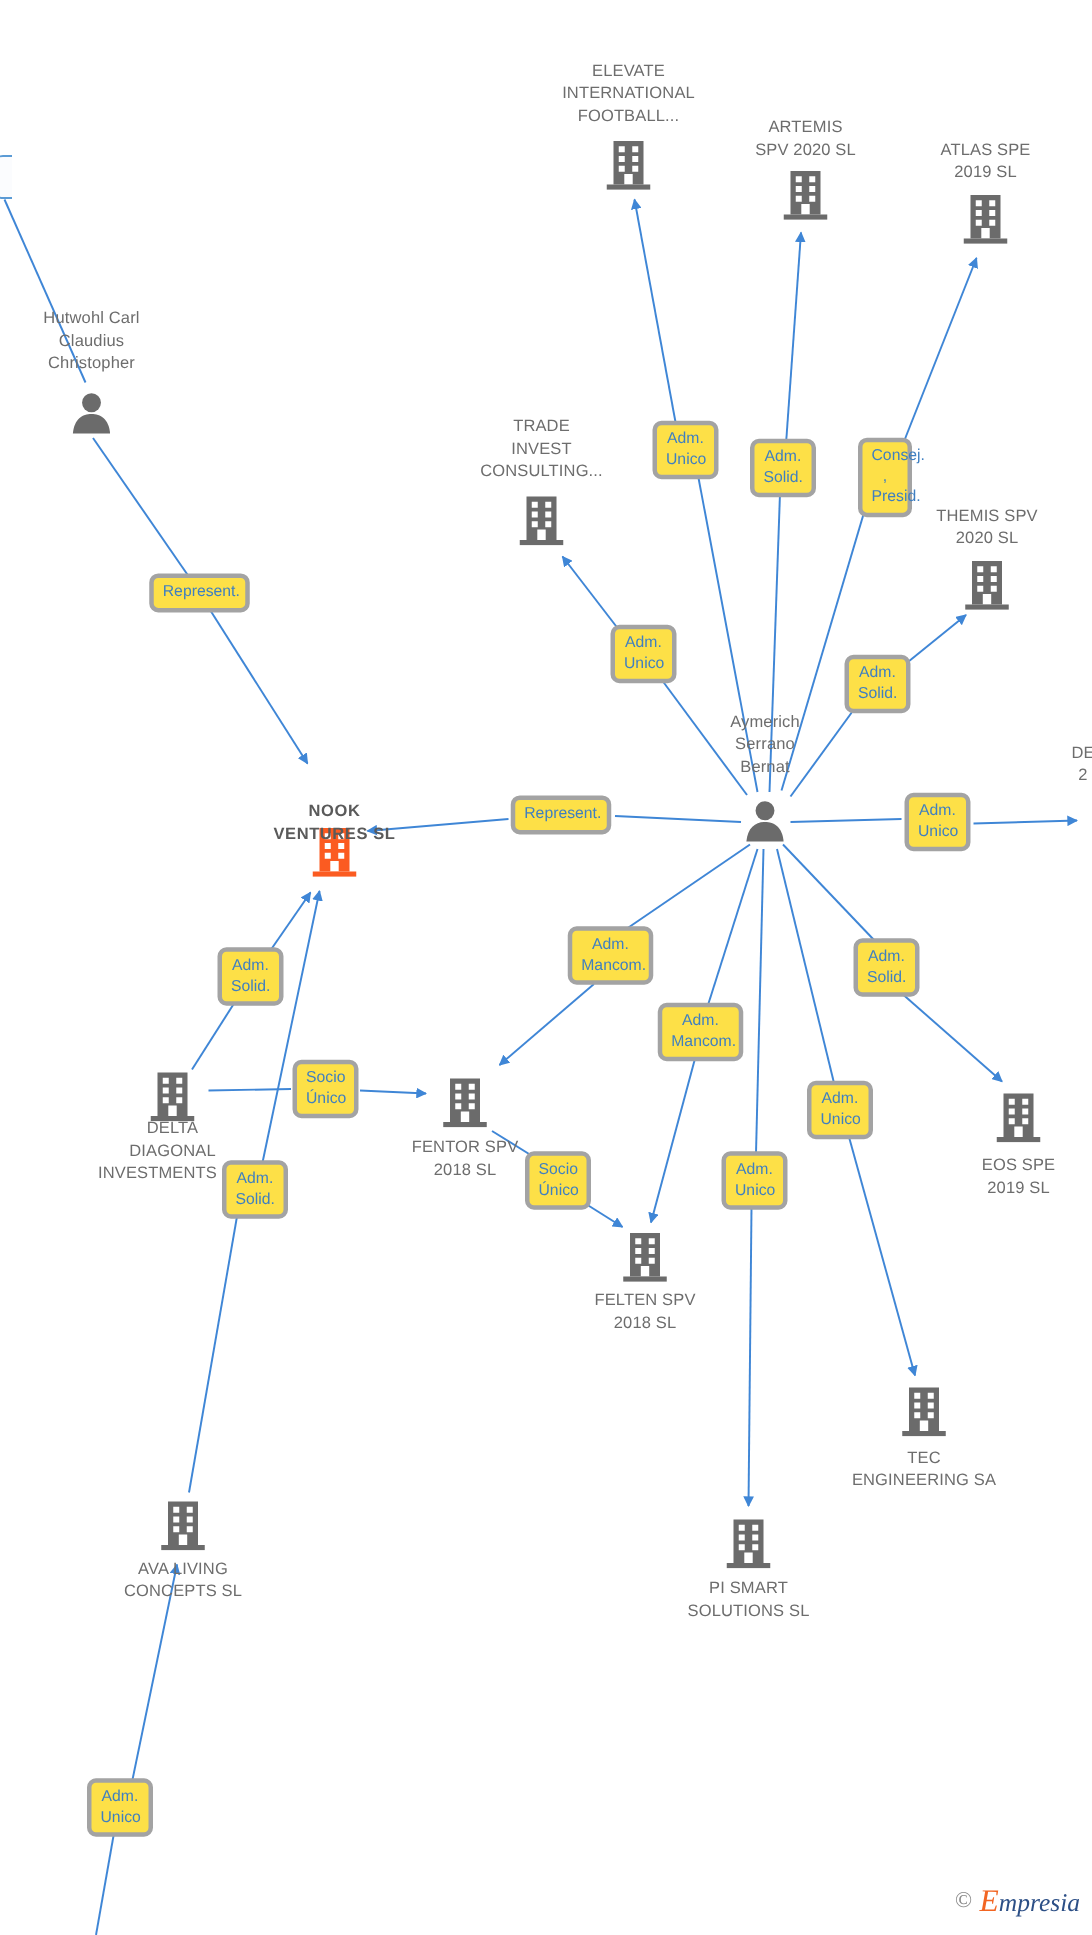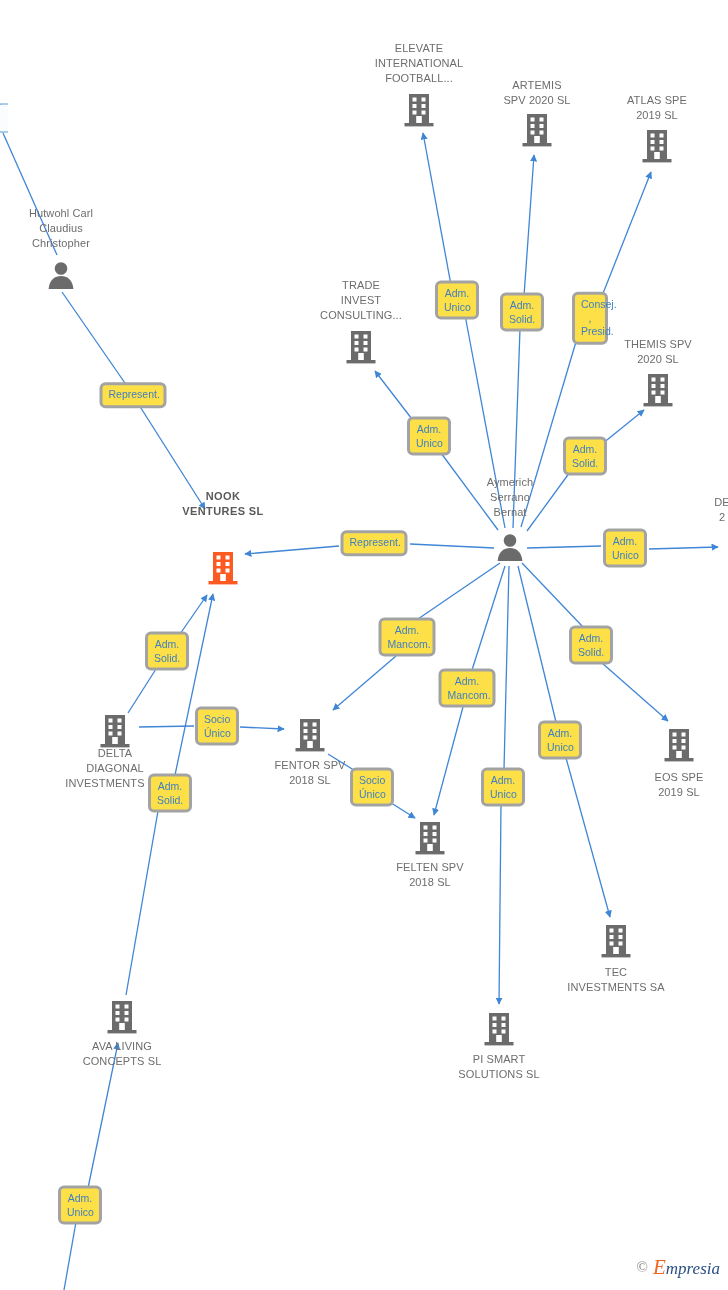--- a/index.html
+++ b/index.html
@@ -235,21 +235,21 @@
           <rect x="18.5" y="5.5" width="4" height="4" fill="#fff"></rect>
           <rect x="9.5" y="12" width="4" height="4" fill="#fff"></rect>
           <rect x="18.5" y="12" width="4" height="4" fill="#fff"></rect>
           <rect x="9.5" y="18.5" width="4" height="4" fill="#fff"></rect>
           <rect x="18.5" y="18.5" width="4" height="4" fill="#fff"></rect>
           <rect x="13.2" y="24" width="5.6" height="7" fill="#fff"></rect>
           <rect x="1.5" y="31" width="29" height="3.4" fill="#fb5b21"></rect>
         </svg>
       </div>
     </div>
-    <div class="node company-main" style="left: 223px; top: 504px;">
+    <div class="node company-main" style="left: 223px; top: 549px;">
       <div class="label">NOOK
 VENTURES  SL</div>
     </div>
     <div class="node company" style="left: 115px; top: 731px;">
       <div class="glyph">
         <svg width="32" height="36" viewBox="0 0 32 36" aria-hidden="true">
           <rect x="6" y="2" width="20" height="29" fill="#6b6b6b"></rect>
           <rect x="9.5" y="5.5" width="4" height="4" fill="#fff"></rect>
           <rect x="18.5" y="5.5" width="4" height="4" fill="#fff"></rect>
           <rect x="9.5" y="12" width="4" height="4" fill="#fff"></rect>
@@ -333,21 +333,21 @@
           <rect x="18.5" y="12" width="4" height="4" fill="#fff"></rect>
           <rect x="9.5" y="18.5" width="4" height="4" fill="#fff"></rect>
           <rect x="18.5" y="18.5" width="4" height="4" fill="#fff"></rect>
           <rect x="13.2" y="24" width="5.6" height="7" fill="#fff"></rect>
           <rect x="1.5" y="31" width="29" height="3.4" fill="#6b6b6b"></rect>
         </svg>
       </div>
     </div>
     <div class="node" style="left: 616px; top: 980px;">
       <div class="label">TEC
-INVESTMENTS SA</div>
+ENGINEERING SA</div>
     </div>
     <div class="node company" style="left: 499px; top: 1029px;">
       <div class="glyph">
         <svg width="32" height="36" viewBox="0 0 32 36" aria-hidden="true">
           <rect x="6" y="2" width="20" height="29" fill="#6b6b6b"></rect>
           <rect x="9.5" y="5.5" width="4" height="4" fill="#fff"></rect>
           <rect x="18.5" y="5.5" width="4" height="4" fill="#fff"></rect>
           <rect x="9.5" y="12" width="4" height="4" fill="#fff"></rect>
           <rect x="18.5" y="12" width="4" height="4" fill="#fff"></rect>
           <rect x="9.5" y="18.5" width="4" height="4" fill="#fff"></rect>

